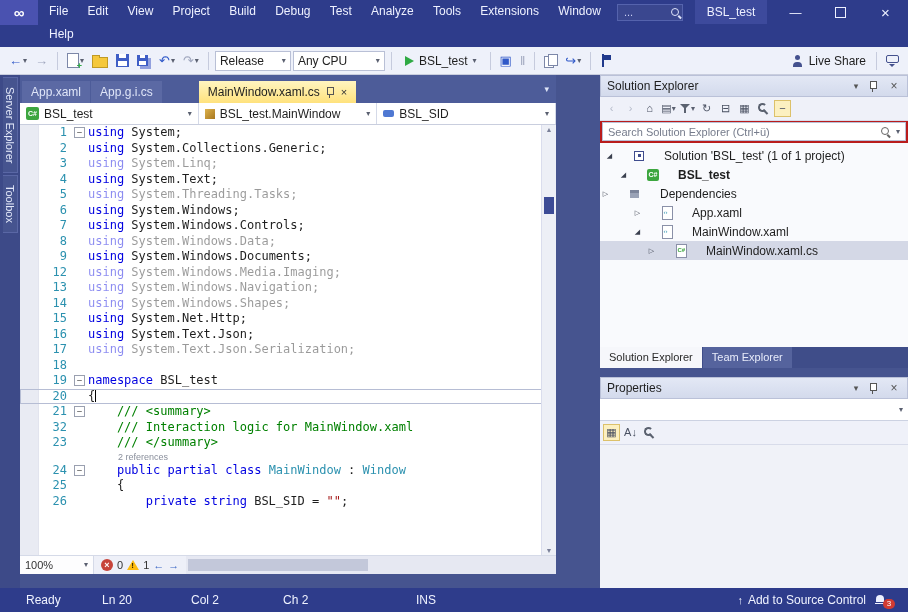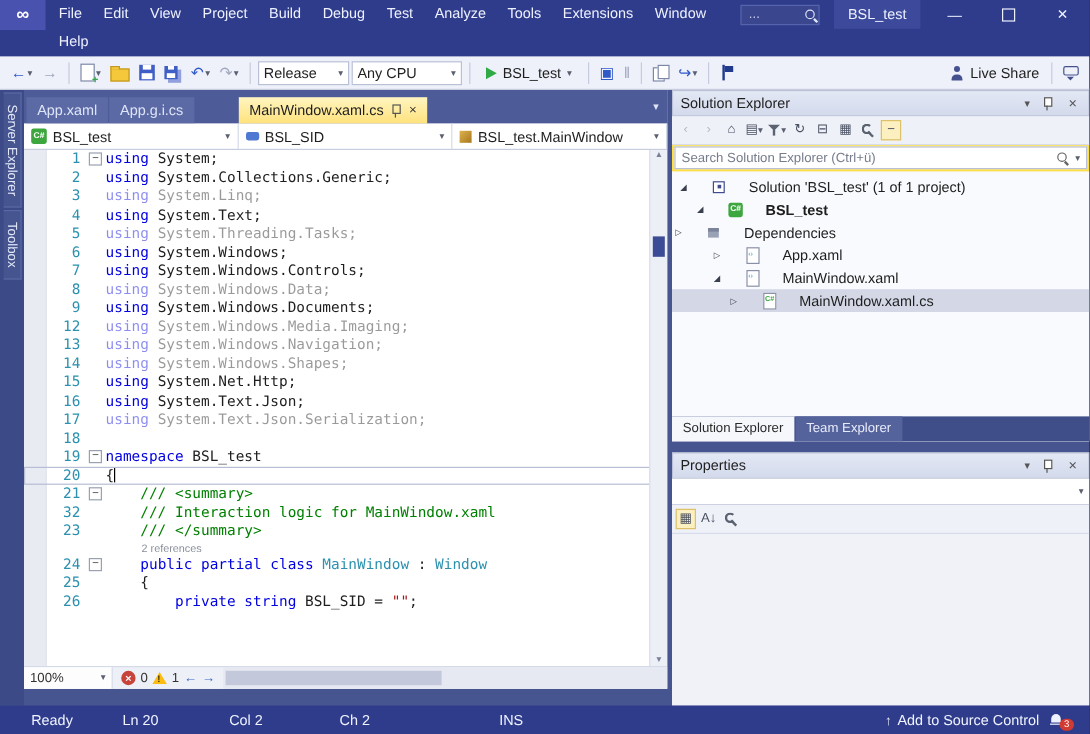--- a/index.html
+++ b/index.html
@@ -2,21 +2,21 @@
 <html><head>
 <meta charset="utf-8">
 <style>
   html,body{margin:0;padding:0;background:#222;}
   #app{position:relative;width:908px;height:612px;background:#46548f;font-family:"Liberation Sans",sans-serif;overflow:hidden;-webkit-font-smoothing:antialiased;}
 
   
   .titlebar{position:absolute;left:0;top:0;width:908px;height:47px;background:#2e3c8b;color:#eef1ff;}
   .vslogo{position:absolute;left:0;top:0;width:38px;height:25px;background:#4a52b0;display:flex;align-items:center;justify-content:center;}
   .vslogo::before{content:"∞";font-style:italic;font-weight:bold;font-size:15px;color:#fff;}
-  .menubar{position:absolute;left:40px;top:0;width:570px;display:flex;flex-wrap:wrap;}
+  .menubar{position:absolute;left:40px;top:0;width:570px;display:flex;flex-wrap:wrap;justify-content:space-between;}
   .menu-item{padding:0 9px;height:23px;line-height:23px;font-size:12px;cursor:default;}
   .tb-search{position:absolute;left:617px;top:4px;width:66px;height:17px;background:#3a478f;border:1px solid #5563ad;display:flex;align-items:center;box-sizing:border-box;}
   .dots{flex:1;padding-left:6px;font-size:11px;color:#c7cdf0;line-height:15px;}
   .tb-title{position:absolute;left:695px;top:0;width:72px;height:24px;line-height:24px;text-align:center;font-size:12px;background:#3d4a9c;}
   .winbtns{position:absolute;right:0;top:0;display:flex;}
   .winbtn{width:45px;height:25px;display:flex;align-items:center;justify-content:center;font-size:12px;color:#eef1ff;}
   .winbtn.maximize::before{content:"";width:9px;height:9px;border:1px solid #eef1ff;}
   .winbtn.minimize::before{content:"—";}
   .winbtn.close::before{content:"×";font-size:15px;}
 
@@ -129,36 +129,36 @@
   .edbottom{height:18px;background:#eef0f8;border-top:1px solid #d5dae8;display:flex;align-items:center;font-size:11px;color:#333;flex:none;}
   .zoom{width:74px;height:100%;background:#fdfdfe;border-right:1px solid #d5dae8;display:flex;align-items:center;justify-content:space-between;padding:0 5px;box-sizing:border-box;}
   .ebs{display:flex;align-items:center;gap:4px;padding:0 7px;}
   .navg{font-size:11px;color:#3b66c4;}
   .navg.l::before{content:"←";} .navg.r::before{content:"→";}
   .hscroll{flex:1;height:100%;position:relative;background:#e6e8f2;}
   .hthumb{position:absolute;left:2px;top:3px;height:12px;width:180px;background:#c3c8da;}
 
   
   .rightdock{position:absolute;left:560px;top:75px;width:348px;height:513px;display:flex;flex-direction:column;}
-  .panel{background:#f2f3f9;display:flex;flex-direction:column;overflow:hidden;}
+  .panel{background:#f2f3f9;display:flex;flex-direction:column;overflow:hidden;margin-left:40px;}
   .panel.se{height:293px;flex:none;}
   .dockgap{height:9px;flex:none;}
   .panel.props{flex:1;}
   .phead{height:22px;flex:none;background:linear-gradient(#e3e8f5,#d3daec);border:1px solid #bac1d8;box-sizing:border-box;display:flex;align-items:center;padding:0 6px;font-size:12px;color:#1e1e1e;gap:5px;}
   .ptitle{flex:1;}
   .ph-ic{width:14px;text-align:center;color:#555;font-size:9px;}
   .ph-caret::before{content:"▾";}
   .ph-close::before{content:"×";font-size:12px;}
   .setb,.ptb{height:23px;flex:none;background:#eff1f9;border-bottom:1px solid #d8dcea;display:flex;align-items:center;gap:2px;padding:0 3px;}
   .it{min-width:17px;height:17px;display:flex;align-items:center;justify-content:center;color:#4a5162;}
   .gly2{font-size:11px;line-height:1;}
   .it.dis{color:#b4bac9;}
   .it.dis .gly2{color:#b4bac9;}
   .it.hl{background:#fcf0c0;border:1px solid #dcc16a;box-sizing:border-box;}
-  .sesearch{height:22px;flex:none;background:#fde047;padding:1px 2px 2px;box-sizing:border-box;}
+  .sesearch{height:22px;flex:none;background:#b91c1c;padding:1px 2px 2px;box-sizing:border-box;}
   .sbox{height:19px;background:#fff;border:1px solid #b9c0d6;display:flex;align-items:center;padding:0 5px;font-size:11px;color:#767c8c;gap:4px;box-sizing:border-box;}
   .sph{flex:1;white-space:nowrap;overflow:hidden;}
   .soltree{flex:1;background:#f9fafd;padding-top:3px;overflow:hidden;font-size:12px;}
   .trow{height:19px;display:flex;align-items:center;gap:17px;color:#1e1e1e;}
   .trow.selected{background:#d4d8e6;}
   .exp{width:11px;flex:none;font-size:7px;color:#3a3f4e;text-align:center;}
   .exp.e::before{content:"◢";}
   .exp.c::before{content:"▷";}
   .tlabel{white-space:nowrap;}
   .tlabel.bold{font-weight:bold;}
@@ -313,27 +313,27 @@
         </div>
         <div class="tsright"></div>
       </div>
     <div class="navbar">
         <div class="navcombo">
           <span class="ni ni-csharp-project">C#</span>
           <span class="nval">BSL_test</span>
           <span class="caret"></span>
         </div>
         <div class="navcombo">
+          <span class="ni ni-class"></span>
+          <span class="nval">BSL_test.MainWindow</span>
+          <span class="caret"></span>
+        </div>
+        <div class="navcombo">
           <span class="ni ni-field"></span>
           <span class="nval">BSL_SID</span>
-          <span class="caret"></span>
-        </div>
-        <div class="navcombo">
-          <span class="ni ni-class"></span>
-          <span class="nval">BSL_test.MainWindow</span>
           <span class="caret"></span>
         </div>
       </div>
     <div class="codewrap">
       <div class="col-bp"></div>
       <div class="rows">
           <div class="code-row">
             <span class="c-bp"></span>
             <span class="c-ln">1</span>
             <span class="c-fold"><span class="foldbox"></span></span>

